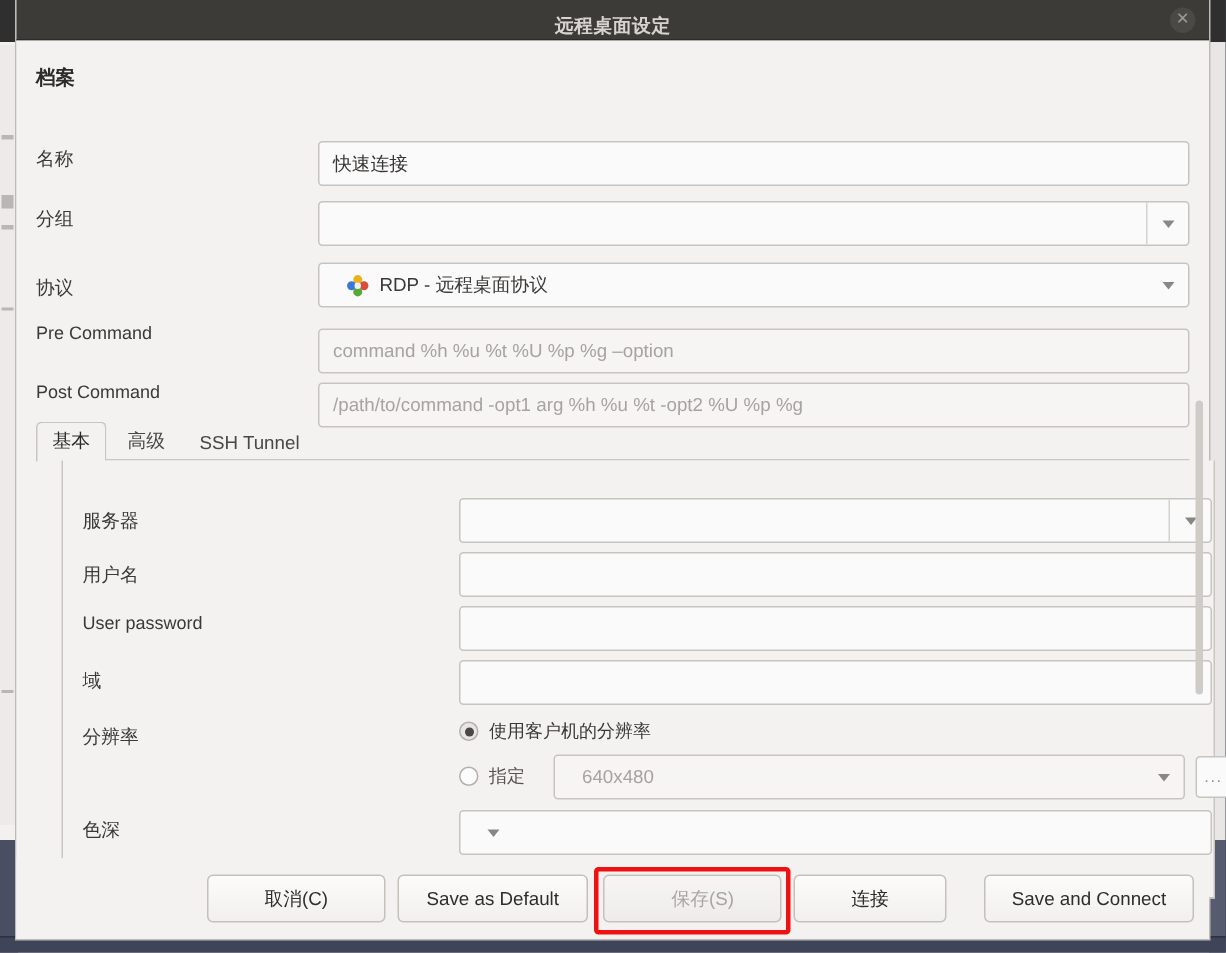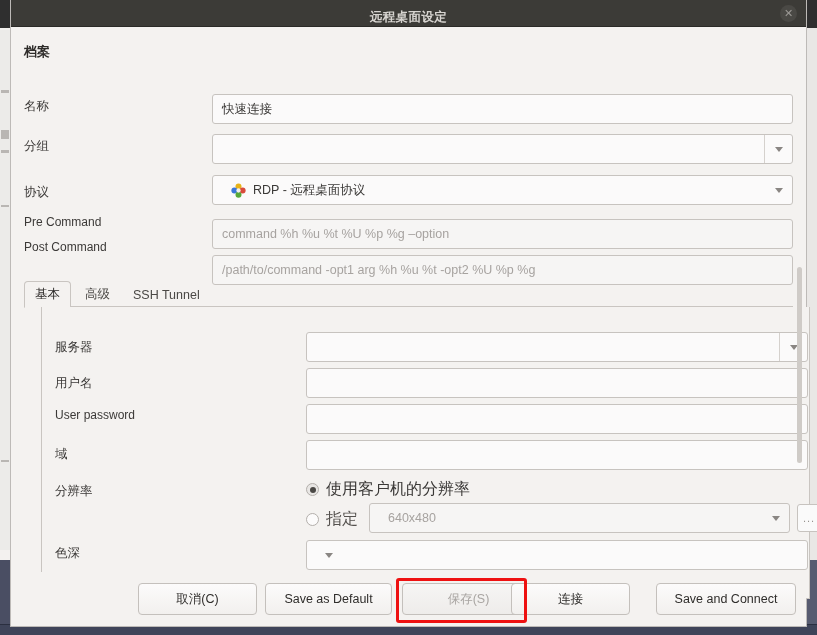--- a/index.html
+++ b/index.html
@@ -142,21 +142,21 @@
     width: 13px; height: 13px; border-radius: 50%;
     border: 1px solid #b3afab; background: #fcfbfb;
     margin-right: 7px; flex: none;
     display: flex; align-items: center; justify-content: center;
   }
   .radio.on { background: #e8e6e4; }
   .radio.on::after {
     content:''; width: 6px; height: 6px; border-radius: 50%;
     background: #4a4845;
   }
-  .radio-label { font-size: 16px; color: #3b3937; }
+  .radio-label { font-size: 12px; color: #3b3937; }
   .radio-label.dim { color: #55524f; }
 
   .dots-btn {
     position: absolute;
     width: 24px; height: 28px;
     background: #fafafa;
     border: 1px solid #c7c3bf; border-radius: 3px;
     display:flex; align-items:center; justify-content:center;
     color:#97938f; font-size: 11px; letter-spacing: 1px;
   }
@@ -245,21 +245,21 @@
       <span class="arrow-plain">
           <i class="caret"></i>
         </span>
     </div>
 
     <div class="row-label lbl-en" style="top:188px;">Pre Command</div>
     <div class="field placeholder" style="left:201px; top:192px; width:581px;">
       <span>command %h %u %t %U %p %g –option</span>
     </div>
 
-    <div class="row-label lbl-en" style="top:213px;">Post Command</div>
+    <div class="row-label lbl-en" style="top:227px;">Post Command</div>
     <div class="field placeholder" style="left:201px; top:228px; width:581px;">
       <span>/path/to/command -opt1 arg %h %u %t -opt2 %U %p %g</span>
     </div>
 
     <div id="tabstrip">
       <div class="tab active" style="left:0px;">基本</div>
       <div class="tab" style="left:50px;">高级</div>
       <div class="tab" style="left:98px;">SSH Tunnel</div>
     </div>
 
@@ -316,19 +316,19 @@
           </span>
       </div>
     </div>
 
     <div id="vscroll"></div>
 
     <div id="footer">
       <div class="btn" style="left:127px; width:119px;">取消(C)</div>
       <div class="btn" style="left:254px; width:127px;">Save as Default</div>
       <div class="btn disabled" style="left:391px; width:119px;">保存(S)</div>
-      <div class="btn" style="left:500px; width:119px;text-align:center;">连接</div>
+      <div class="btn" style="left:518px; width:102px;text-align:center;">连接</div>
       <div class="btn" style="left:645px; width:140px;">Save and Connect</div>
       <div id="save-highlight"></div>
     </div>
 
   </div>
 </div>
 
 </body></html>

